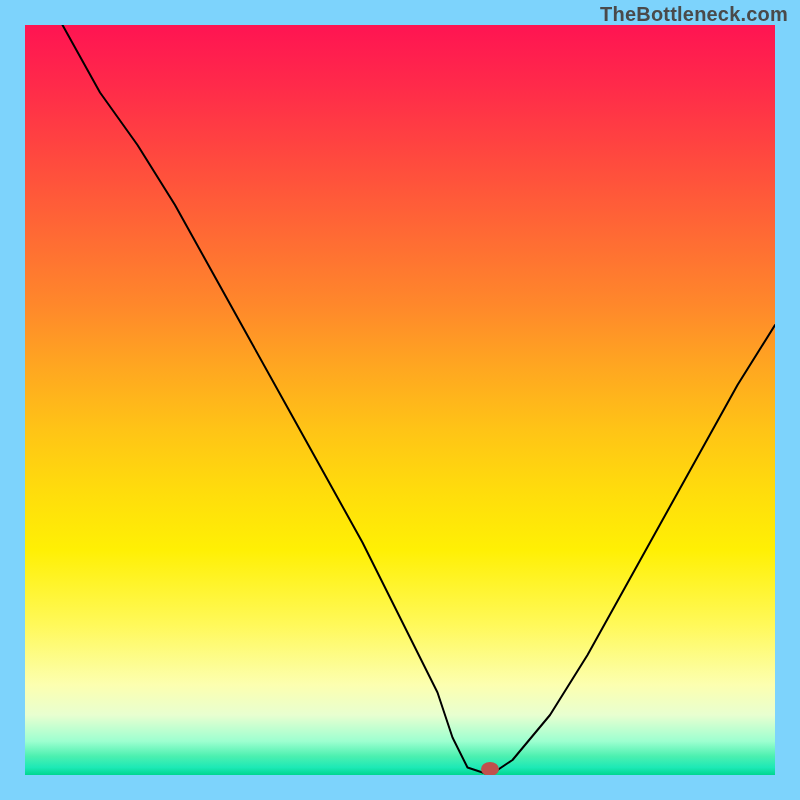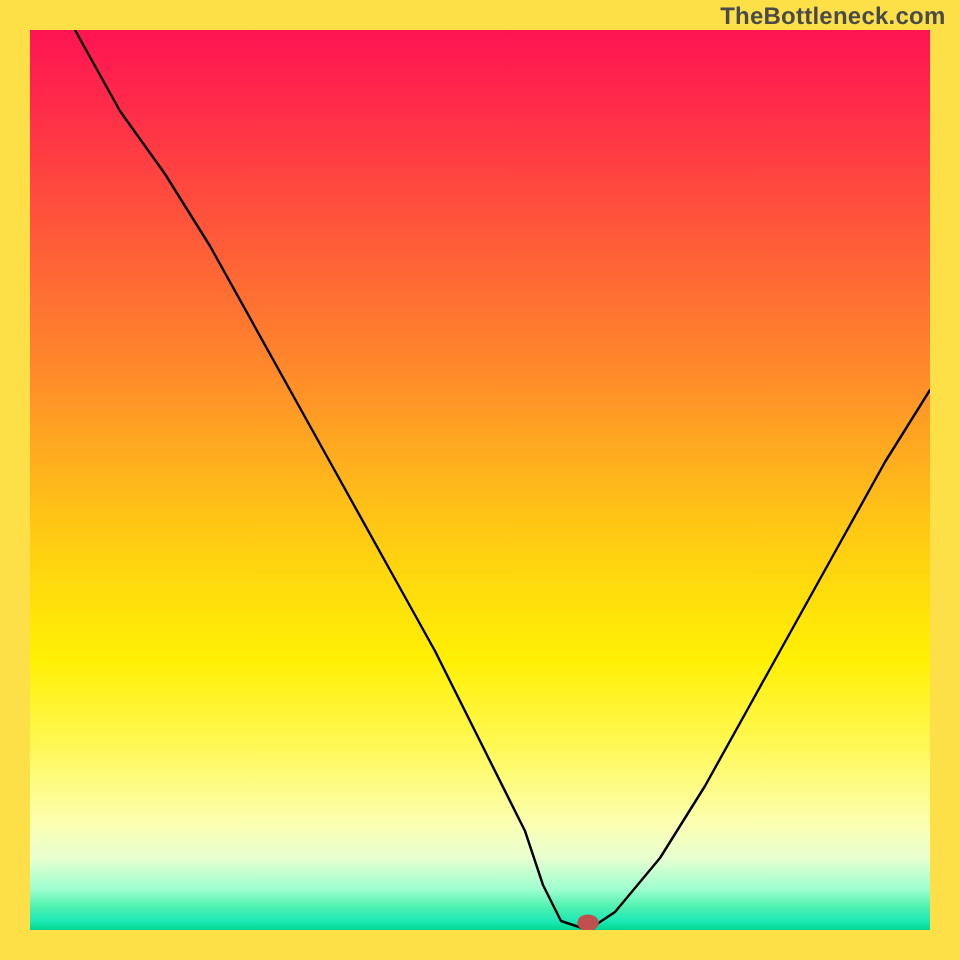--- a/index.html
+++ b/index.html
@@ -8,21 +8,21 @@
     width: 800px;
     height: 800px;
     background: #000;
     font-family: Arial, Helvetica, sans-serif;
     overflow: hidden;
   }
   .frame {
     position: relative;
     width: 800px;
     height: 800px;
-    background: #fde047;
+    background: #7dd3fc;
   }
   .watermark {
     position: absolute;
     top: 3px;
     right: 12px;
     color: #4a4a4a;
     font-size: 20px;
     font-weight: 600;
     letter-spacing: 0.2px;
     z-index: 30;

